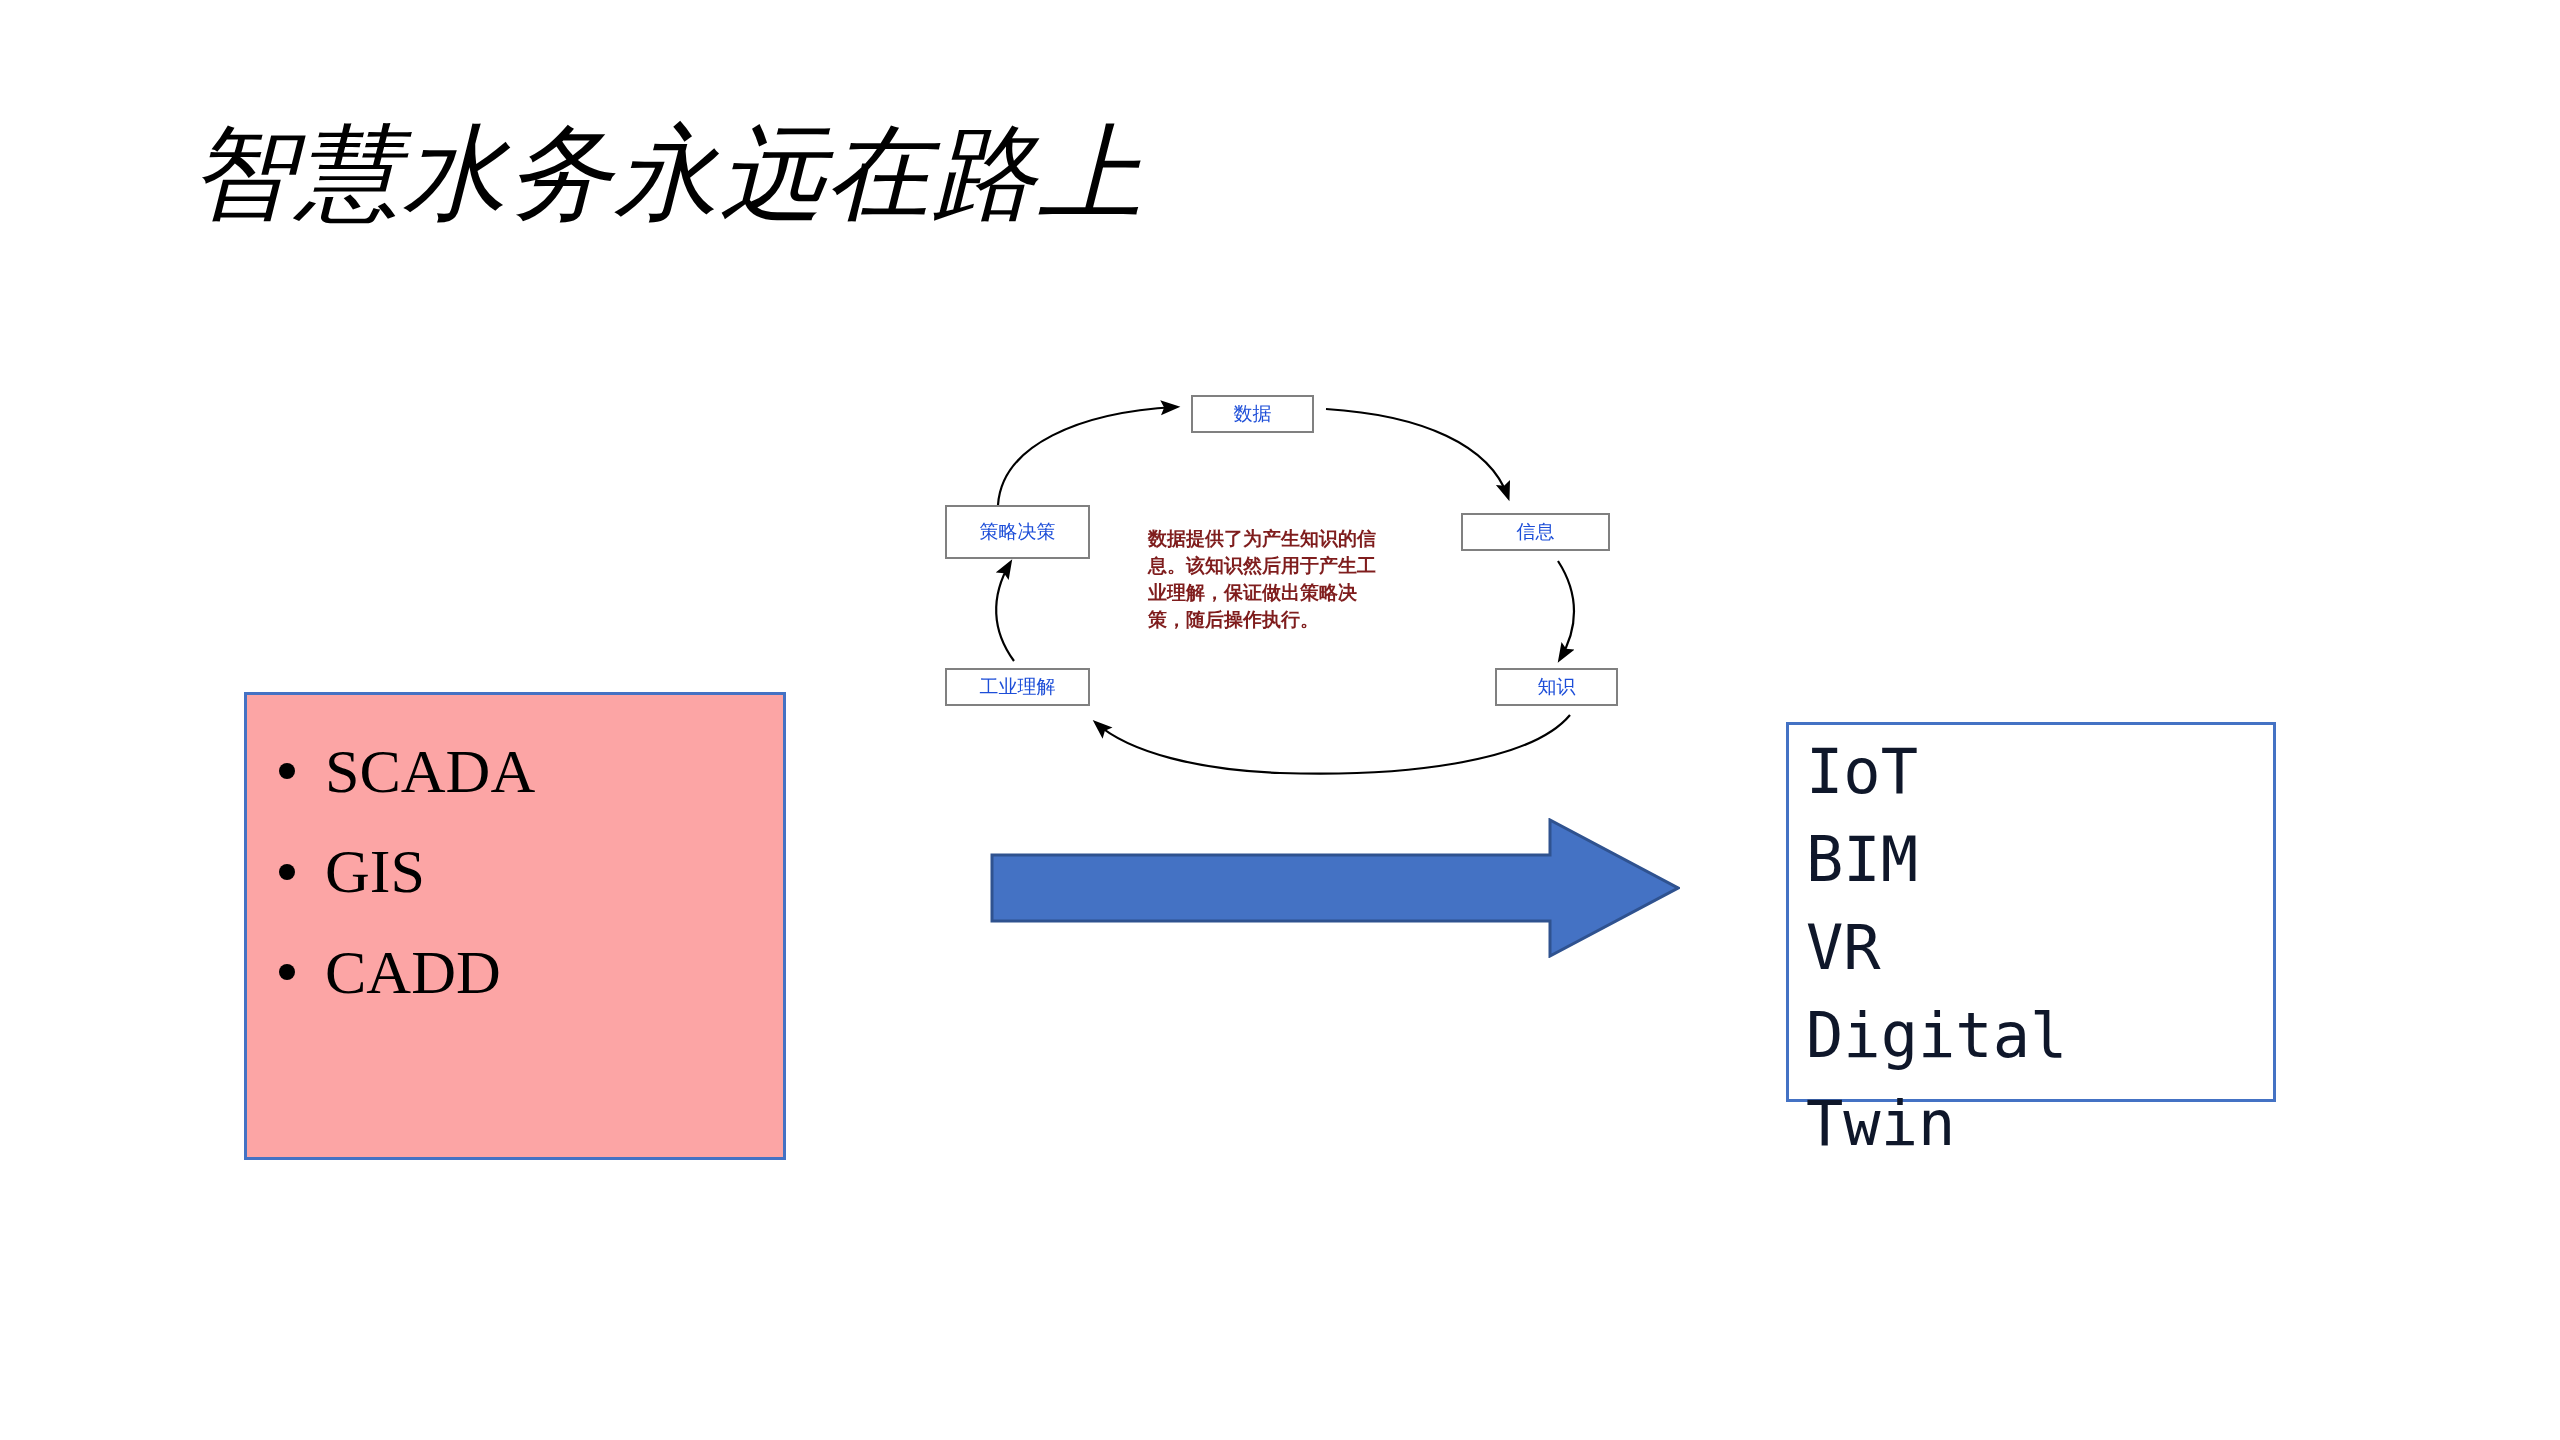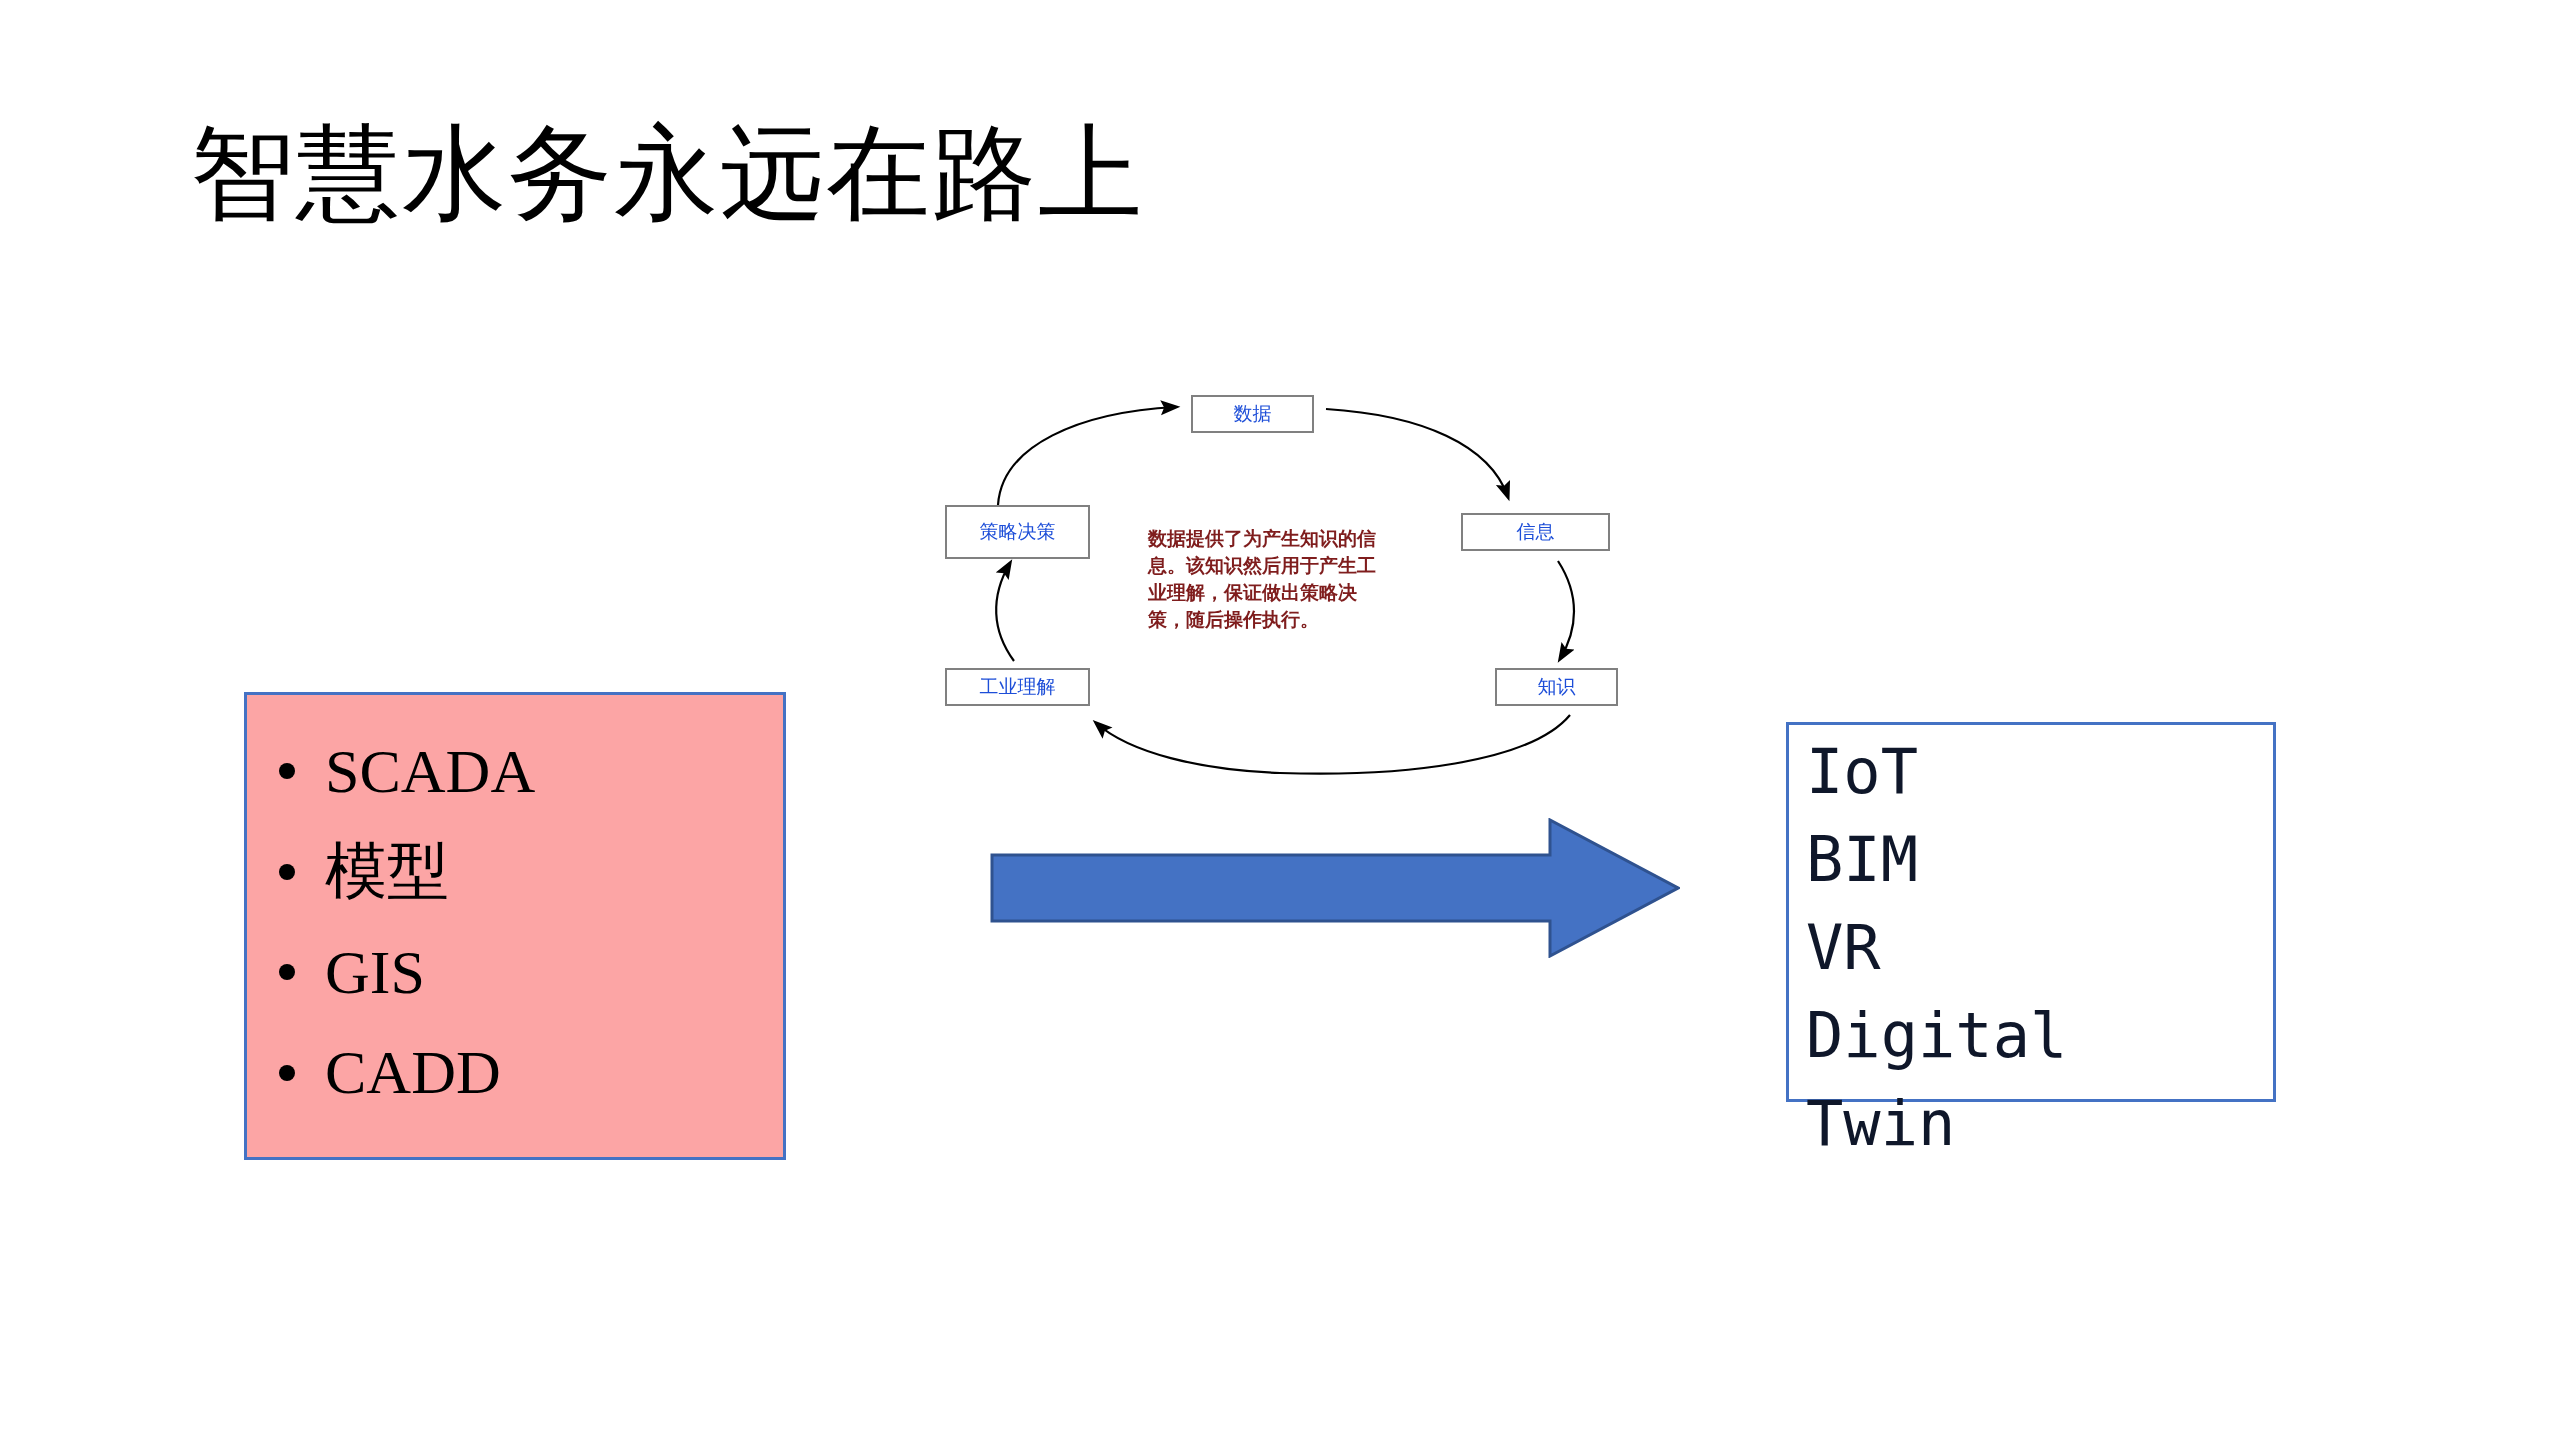--- a/index.html
+++ b/index.html
@@ -20,20 +20,21 @@
   #slide-title {
     position: absolute;
     left: 190px;
     top: 112px;
     font-family: "Liberation Serif", "DejaVu Serif", serif;
     font-size: 104px;
     line-height: 1.2;
     letter-spacing: 2px;
     color: #000000;
     white-space: nowrap;
+    font-style: italic;
   }
 
   
   #left-panel {
     position: absolute;
     left: 244px;
     top: 692px;
     width: 542px;
     height: 468px;
     border: 3px solid #4472C4;
@@ -155,24 +156,20 @@
 </head>
 <body>
 
 <div id="slide-title">智慧水务永远在路上</div>
 
 <div id="left-panel">
   <ul id="left-list">
     <li>
       <span class="bullet-dot"></span>
       <span>SCADA</span>
-    </li>
-    <li>
-      <span class="bullet-dot"></span>
-      <span class="cjk">模型</span>
     </li>
     <li>
       <span class="bullet-dot"></span>
       <span>GIS</span>
     </li>
     <li>
       <span class="bullet-dot"></span>
       <span>CADD</span>
     </li>
   </ul>

